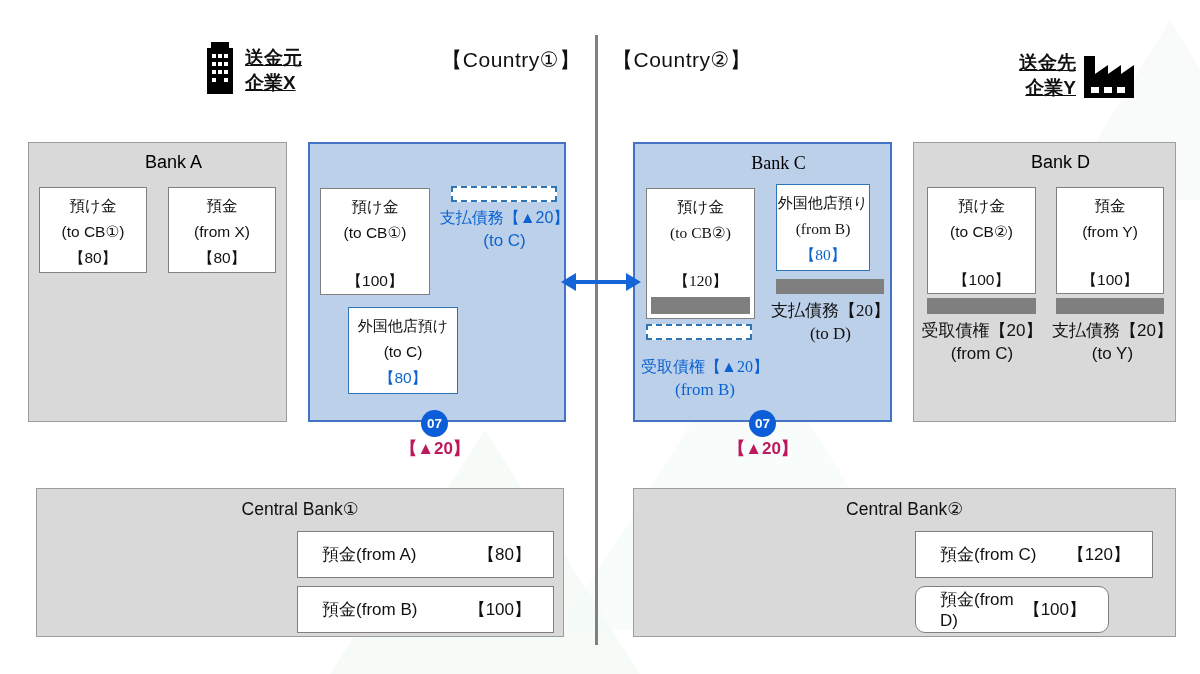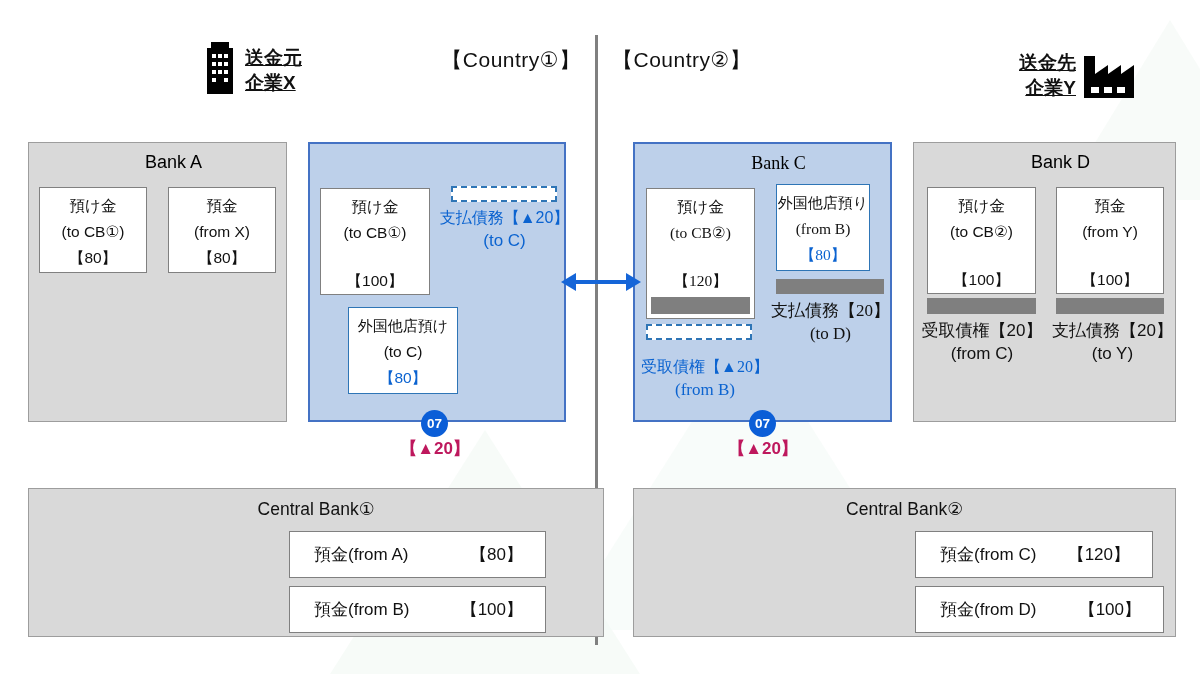--- a/index.html
+++ b/index.html
@@ -202,35 +202,35 @@
     <div>(from Y)</div>
     <div class="gap-top">【100】</div>
   </div>
   <div class="gray-bar" style="left:142px; top:155px; width:108px; height:16px;"></div>
   <div class="note black" style="left:131px; top:176px; width:135px;">
     <div>支払債務【20】</div>
     <div class="l2">(to Y)</div>
   </div>
 </div>
 
-<div class="cb-box" style="left:28px; width:576px;">
+<div class="cb-box" style="left:36px; width:528px;">
   <div class="cb-title">Central Bank①</div>
   <div class="cb-row" style="left:260px; top:42px; width:257px;">
     <span>預金(from A)</span>
     <span>【80】</span>
   </div>
   <div class="cb-row" style="left:260px; top:97px; width:257px;">
     <span>預金(from B)</span>
     <span>【100】</span>
   </div>
 </div>
 
 <div class="cb-box" style="left:633px; width:543px;">
   <div class="cb-title">Central Bank②</div>
   <div class="cb-row" style="left:281px; top:42px; width:238px;">
     <span>預金(from C)</span>
     <span>【120】</span>
   </div>
-  <div class="cb-row" style="left:281px; top:97px; width:249px;">
+  <div class="cb-row" style="left:281px; top:97px; width:194px;border-radius:10px;">
     <span>預金(from D)</span>
     <span>【100】</span>
   </div>
 </div>
 
 </body></html>

